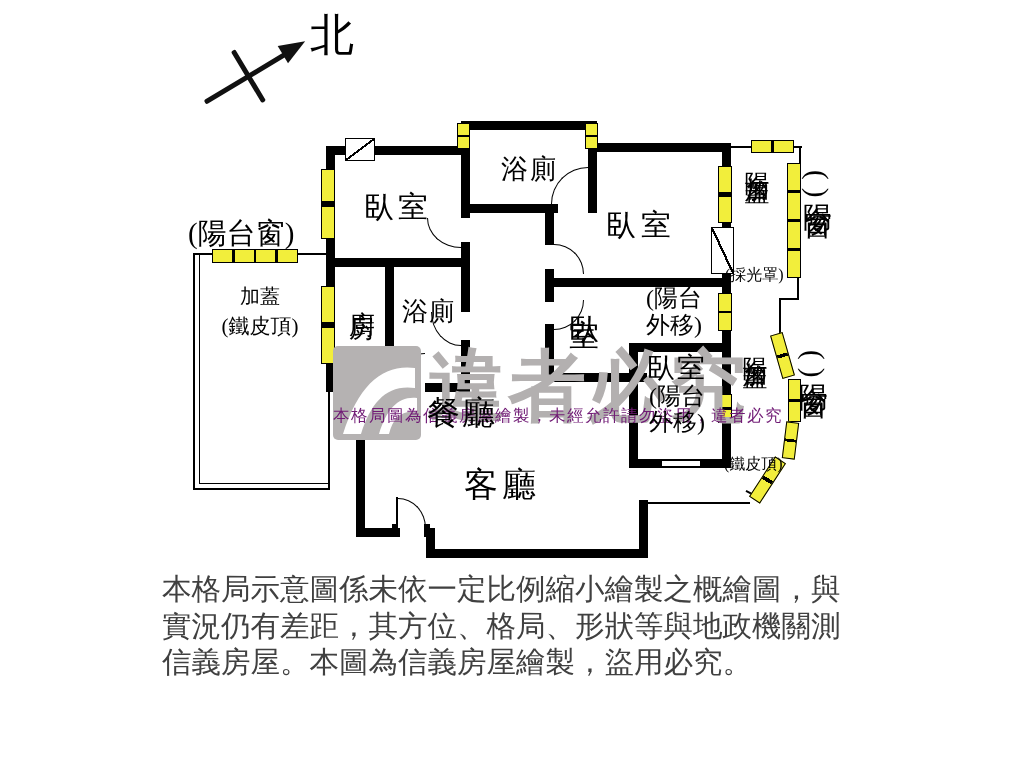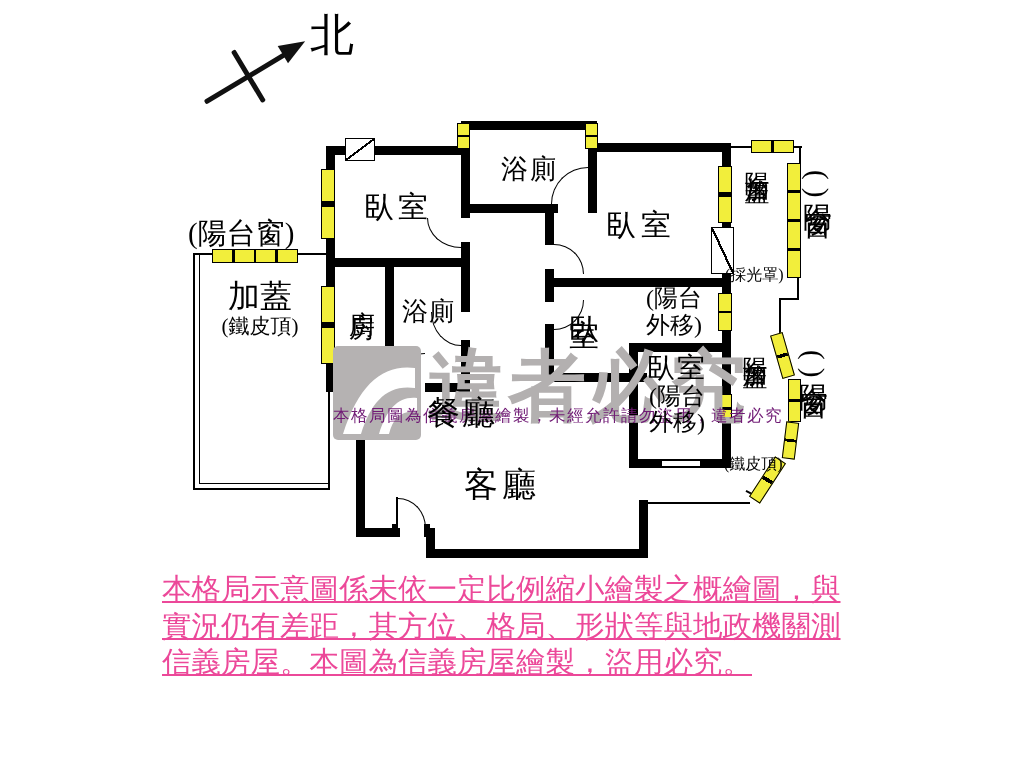--- a/index.html
+++ b/index.html
@@ -26,21 +26,21 @@
   .lbl{position:absolute;color:#000;z-index:30;white-space:nowrap;line-height:1.1;}
   .vert{writing-mode:vertical-rl;text-orientation:mixed;letter-spacing:2px;}
   .blk{white-space:normal;text-align:center;}
   #wm{position:absolute;left:0;top:0;z-index:20;}
   .wm-big{position:absolute;left:428px;top:342px;font-size:78px;font-weight:bold;
           color:#b3b0b0;letter-spacing:2px;white-space:nowrap;line-height:1.15;}
   .wm-notice{position:absolute;left:333px;top:405px;font-size:16.5px;color:#701a75;
           letter-spacing:1.5px;white-space:nowrap;}
   .cmp{position:absolute;background:#111;z-index:12;border-radius:2px;}
   #disc{position:absolute;left:162px;top:571px;width:740px;font-size:29.5px;
-        line-height:36.6px;color:#ec4899;z-index:30;text-decoration:underline;}
+        line-height:36.6px;color:#404040;z-index:30;}
 </style>
 </head>
 <body>
 
 <div id="stage">
 
   <div class="cmp" style="left:205px;top:100px;width:106px;height:5px;transform:rotate(-31deg);transform-origin:left center;"></div>
   <div style="position:absolute;left:281px;top:38px;width:0;height:0;z-index:12;
               border-left:26px solid #111;border-top:10px solid transparent;border-bottom:10px solid transparent;
               transform:rotate(-31deg);"></div>
@@ -151,21 +151,21 @@
   <div class="lbl blk" style="left:633px;top:352px;width:88px;">
     <div style="font-size:28px;line-height:31px;letter-spacing:2px;">臥室</div>
     <div style="font-size:24px;line-height:26px;">(陽台</div>
     <div style="font-size:24px;line-height:26px;">外移)</div>
   </div>
   <div class="lbl" style="left:427px;top:395px;font-size:33px;letter-spacing:2px;">餐廳</div>
   <div class="lbl" style="left:464px;top:466px;font-size:34px;letter-spacing:4px;">客廳</div>
 
   <div class="lbl" style="left:188px;top:218px;font-size:29px;">(陽台窗)</div>
   <div class="lbl blk" style="left:196px;top:280px;width:128px;">
-    <div style="font-size:32px;line-height:32px;">加蓋</div>
+    <div style="font-size:20px;line-height:32px;">加蓋</div>
     <div style="font-size:21px;line-height:28px;">(鐵皮頂)</div>
   </div>
   <div class="lbl vert" style="left:743px;top:153px;font-size:25px;height:116px;">陽台加蓋</div>
   <div class="lbl" style="left:725px;top:266px;font-size:16px;z-index:31;">(採光罩)</div>
   <div class="lbl vert" style="left:801px;top:170px;font-size:29px;height:110px;">(陽台窗)</div>
   <div class="lbl vert" style="left:741px;top:338px;font-size:25px;height:116px;">陽台加蓋</div>
   <div class="lbl" style="left:724px;top:455px;font-size:16px;z-index:31;">(鐵皮頂)</div>
   <div class="lbl vert" style="left:797px;top:350px;font-size:29px;height:116px;">(陽台窗)</div>
 
   <div id="wm">

